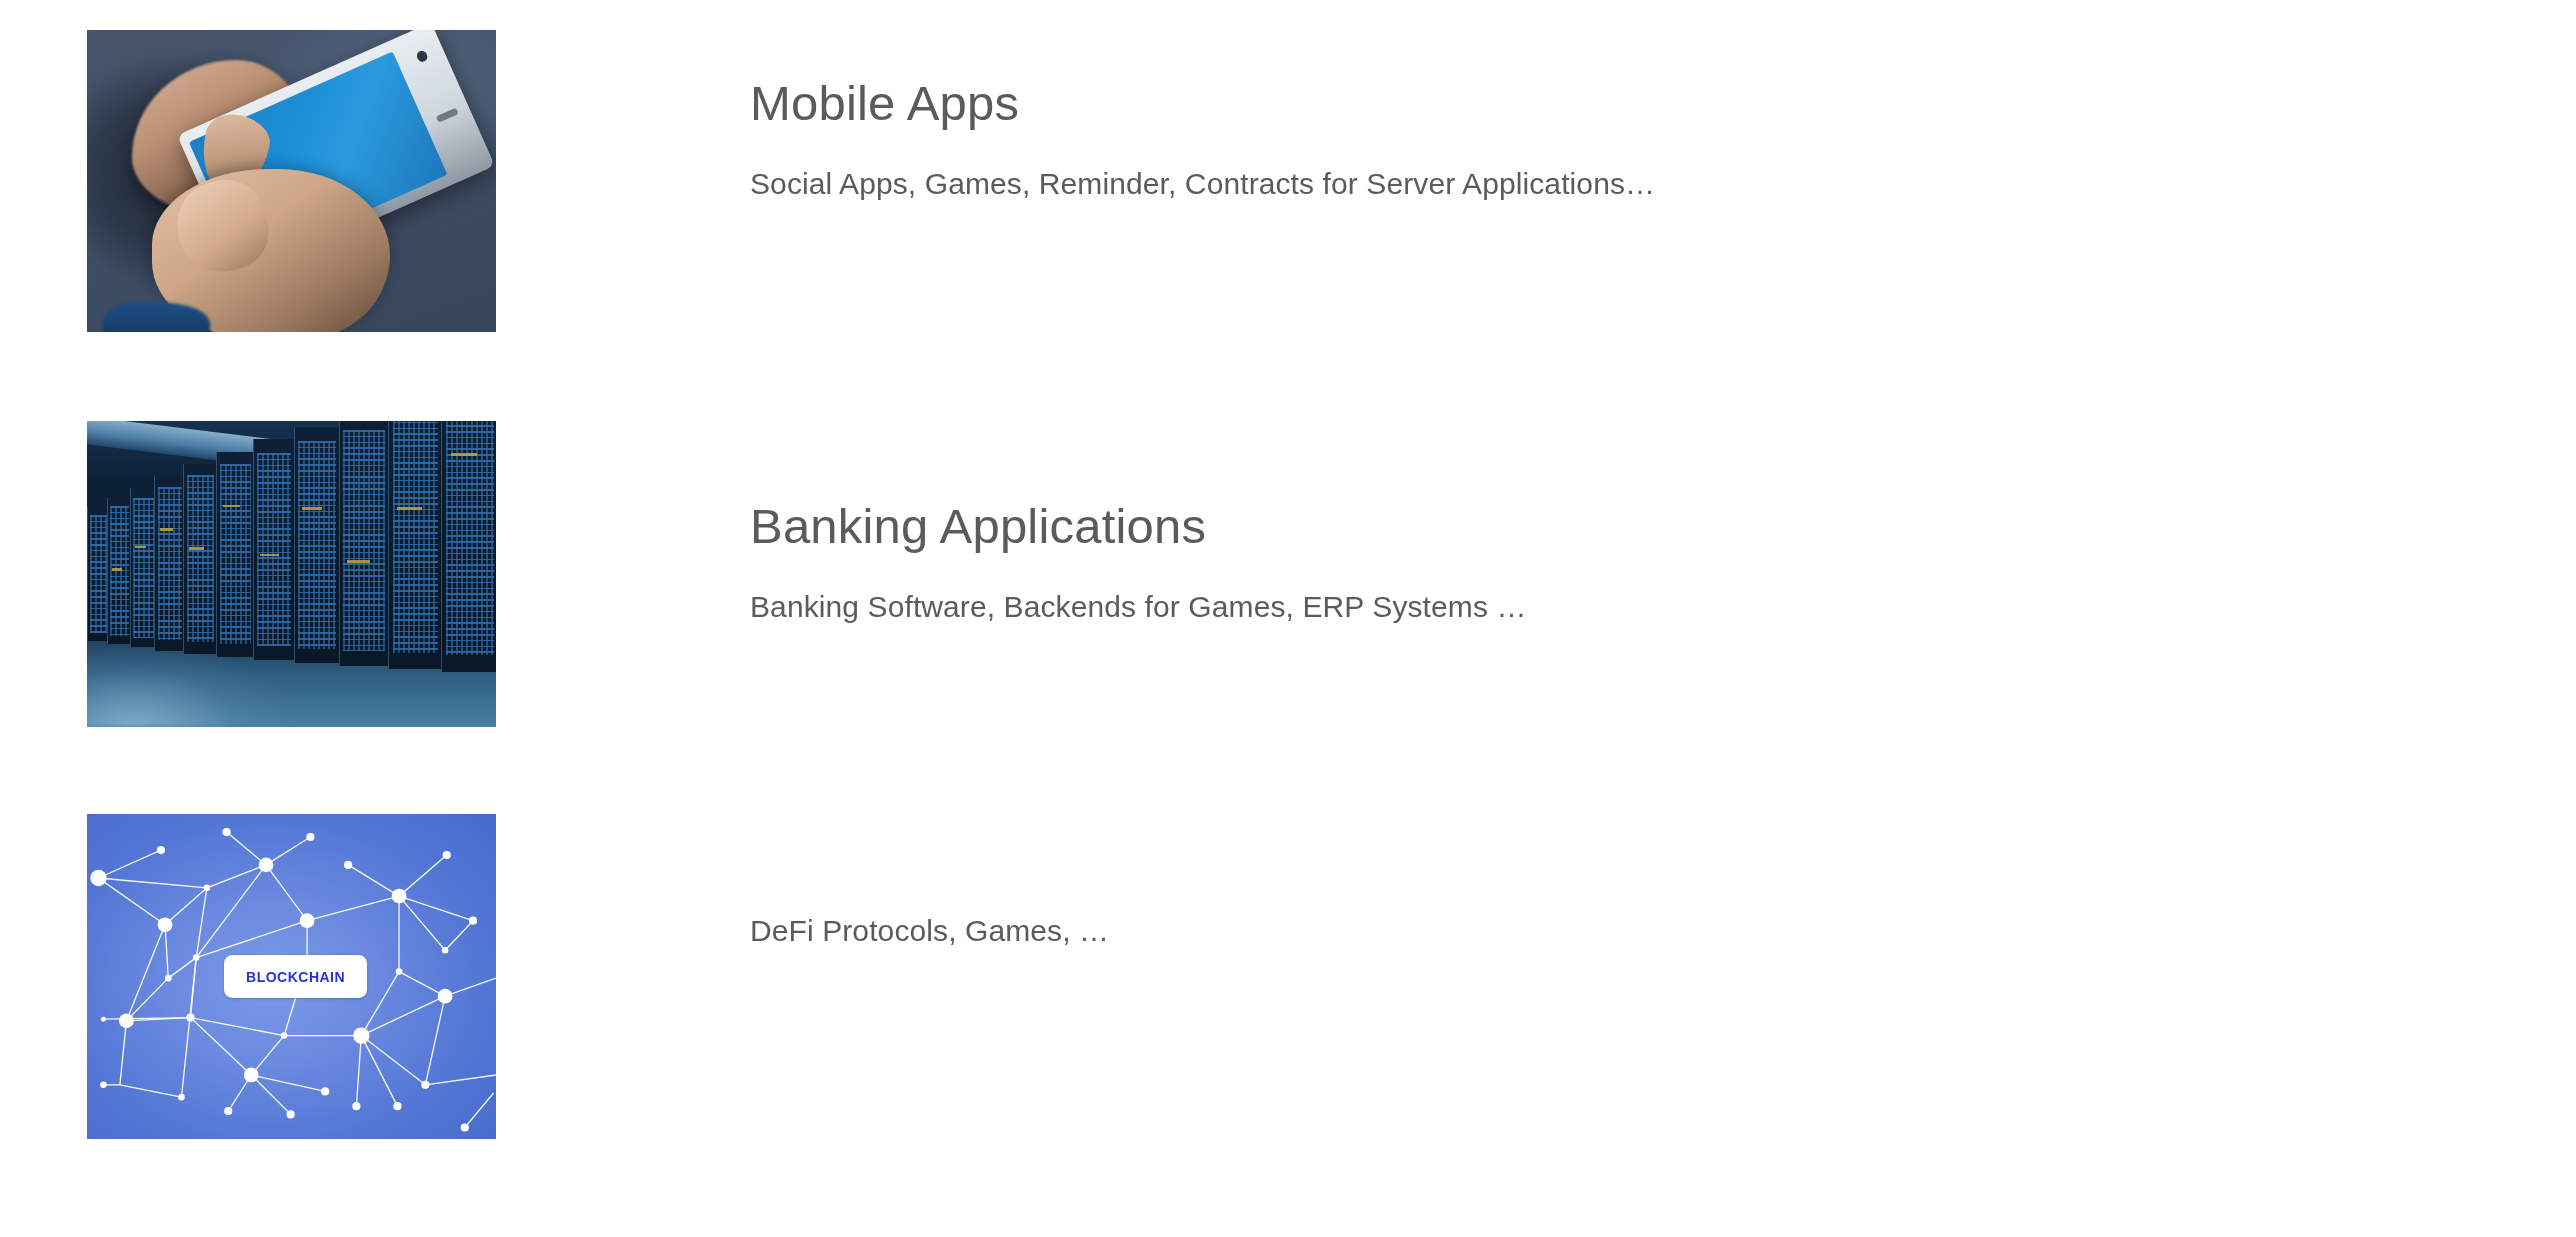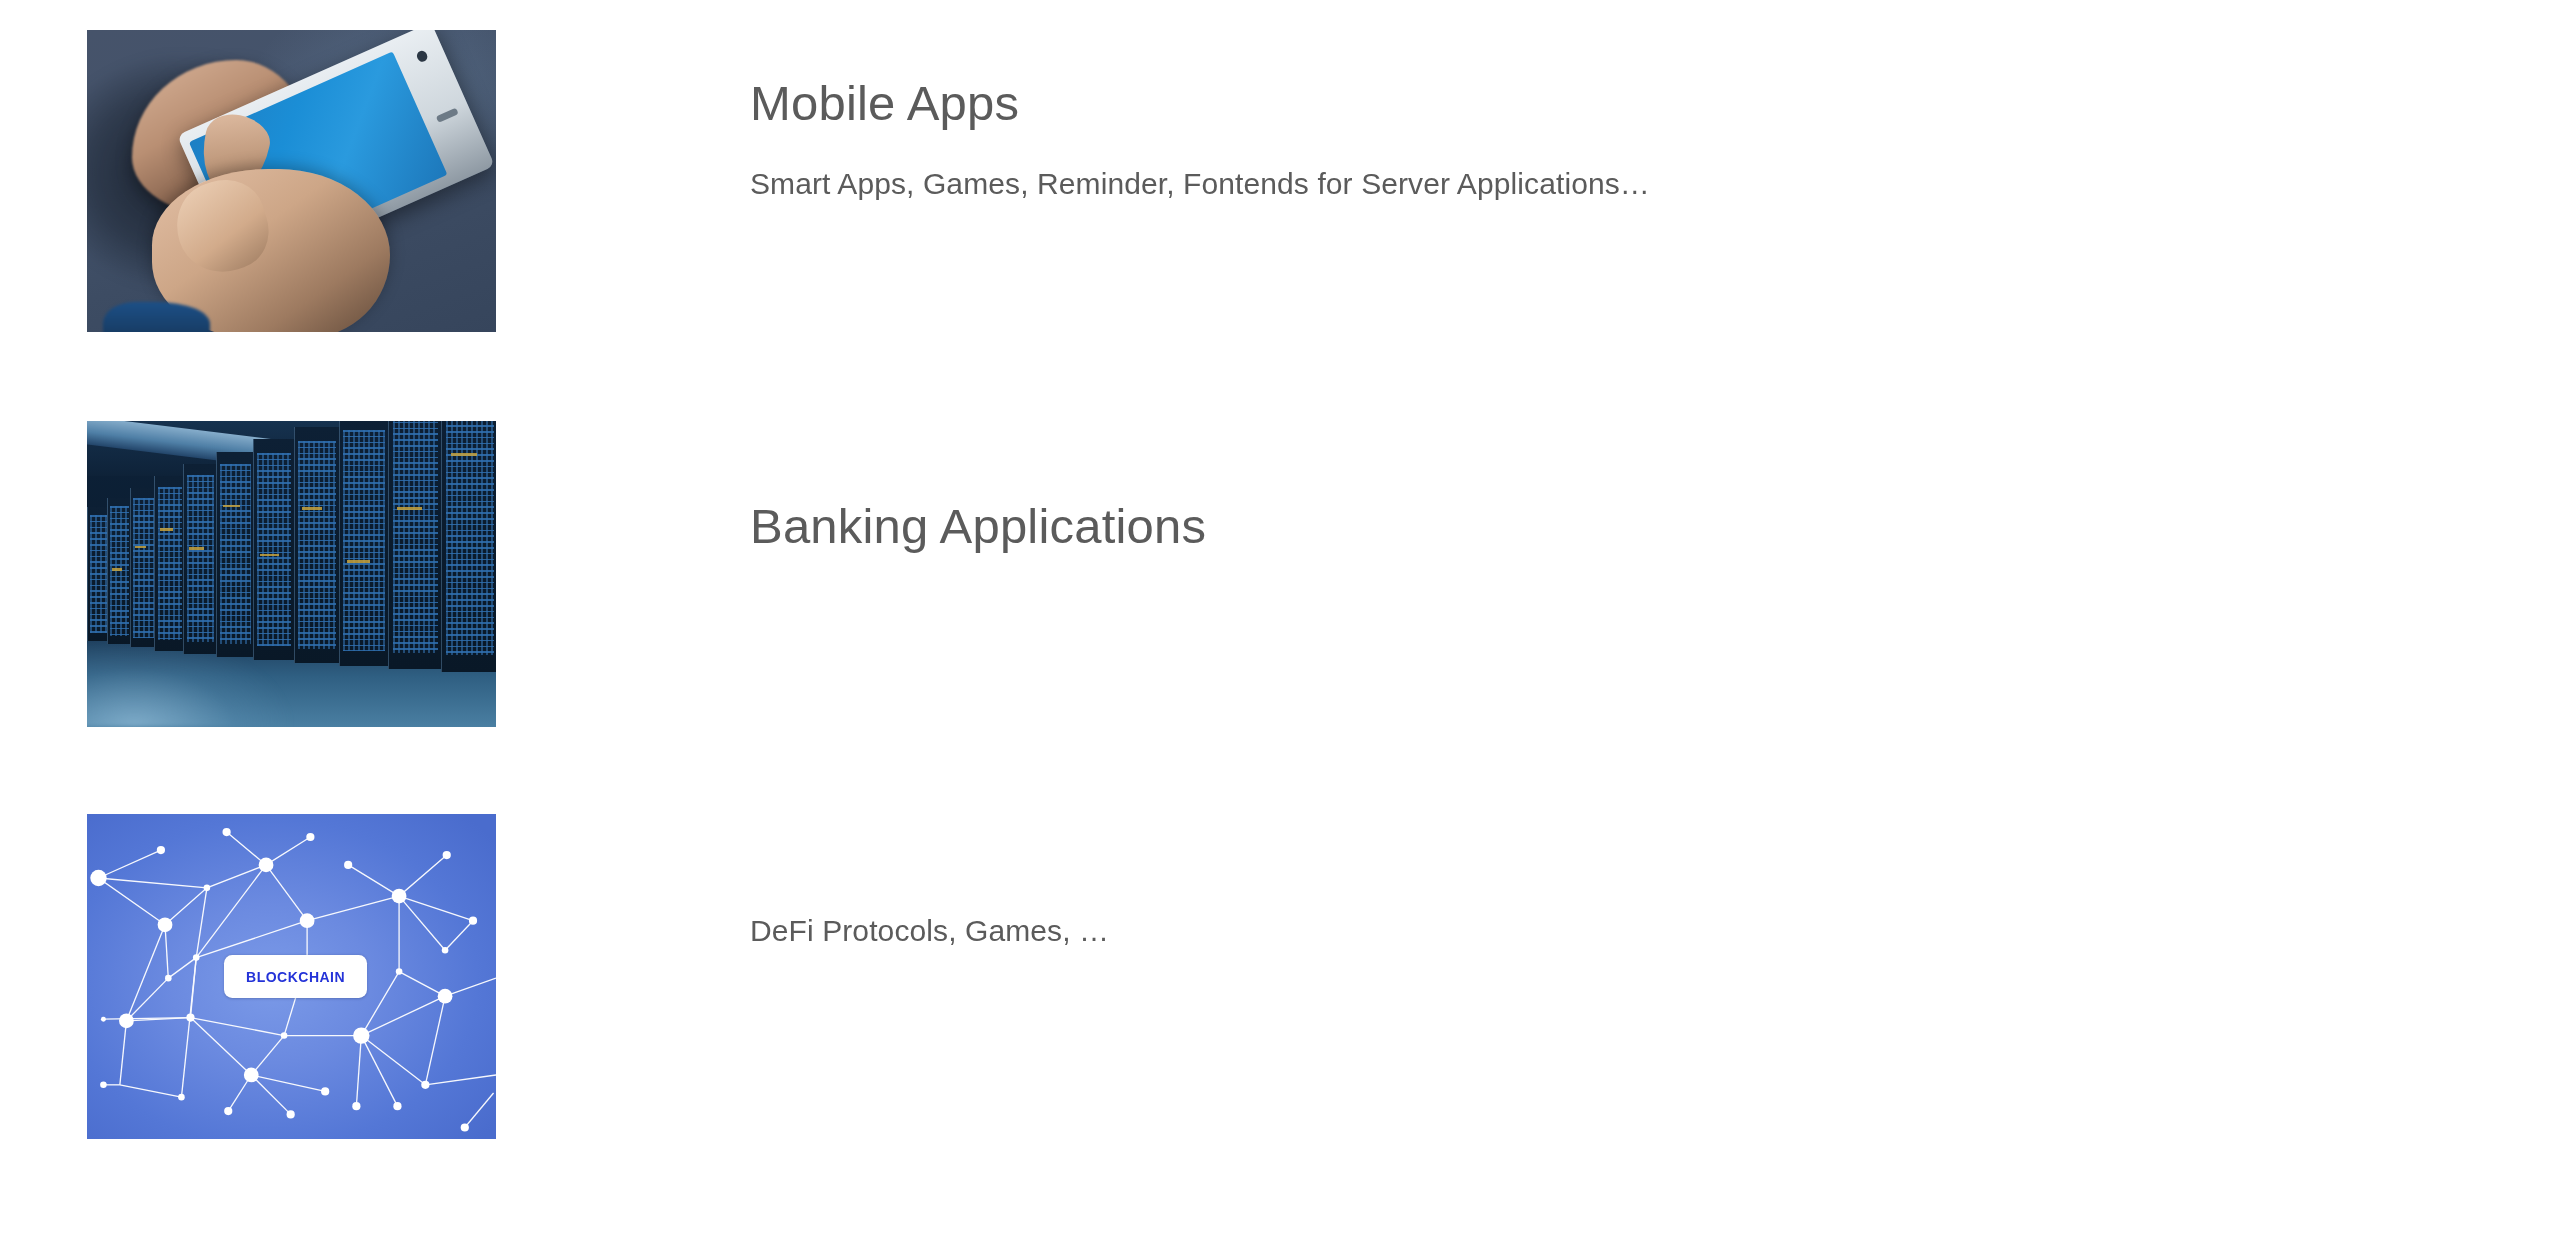--- a/index.html
+++ b/index.html
@@ -296,21 +296,21 @@
         </div>
         <div class="finger-top"></div>
         <div class="hand-bottom"></div>
         <div class="thumb-finger"></div>
         <div class="cuff"></div>
       </div>
     </div>
 
     <div class="text-col" id="text-1">
       <div class="heading">Mobile Apps</div>
-      <div class="subtext">Smart Apps, Games, Reminder, Fontends for Server Applications…</div>
+      <div class="subtext">Social Apps, Games, Reminder, Contracts for Server Applications…</div>
     </div>
 
   </div>
 
   <div class="row" id="row-2">
 
     <div class="thumb" id="thumb-2">
       <div class="photo-datacenter">
         <div class="ceiling"></div>
         <div class="duct"></div>
@@ -358,20 +358,21 @@
           </div>
         <div class="rack" style="left:86.5%;width:14%; height:94%; bottom:18%;">
             <div class="leds"></div>
             <div class="amber" style="top:24%"></div>
           </div>
       </div>
     </div>
 
     <div class="text-col" id="text-2">
       <div class="heading">Banking Applications</div>
+      <div class="subtext">Banking Software, Backends for Games, ERP Systems …</div>
     </div>
 
   </div>
 
   <div class="row" id="row-3">
 
     <div class="thumb" id="thumb-3">
       <div class="graphic-blockchain">
         <svg viewBox="0 0 498 396" preserveAspectRatio="none">
           <g stroke="#ffffff" stroke-width="1.6" fill="none" opacity="0.95">

